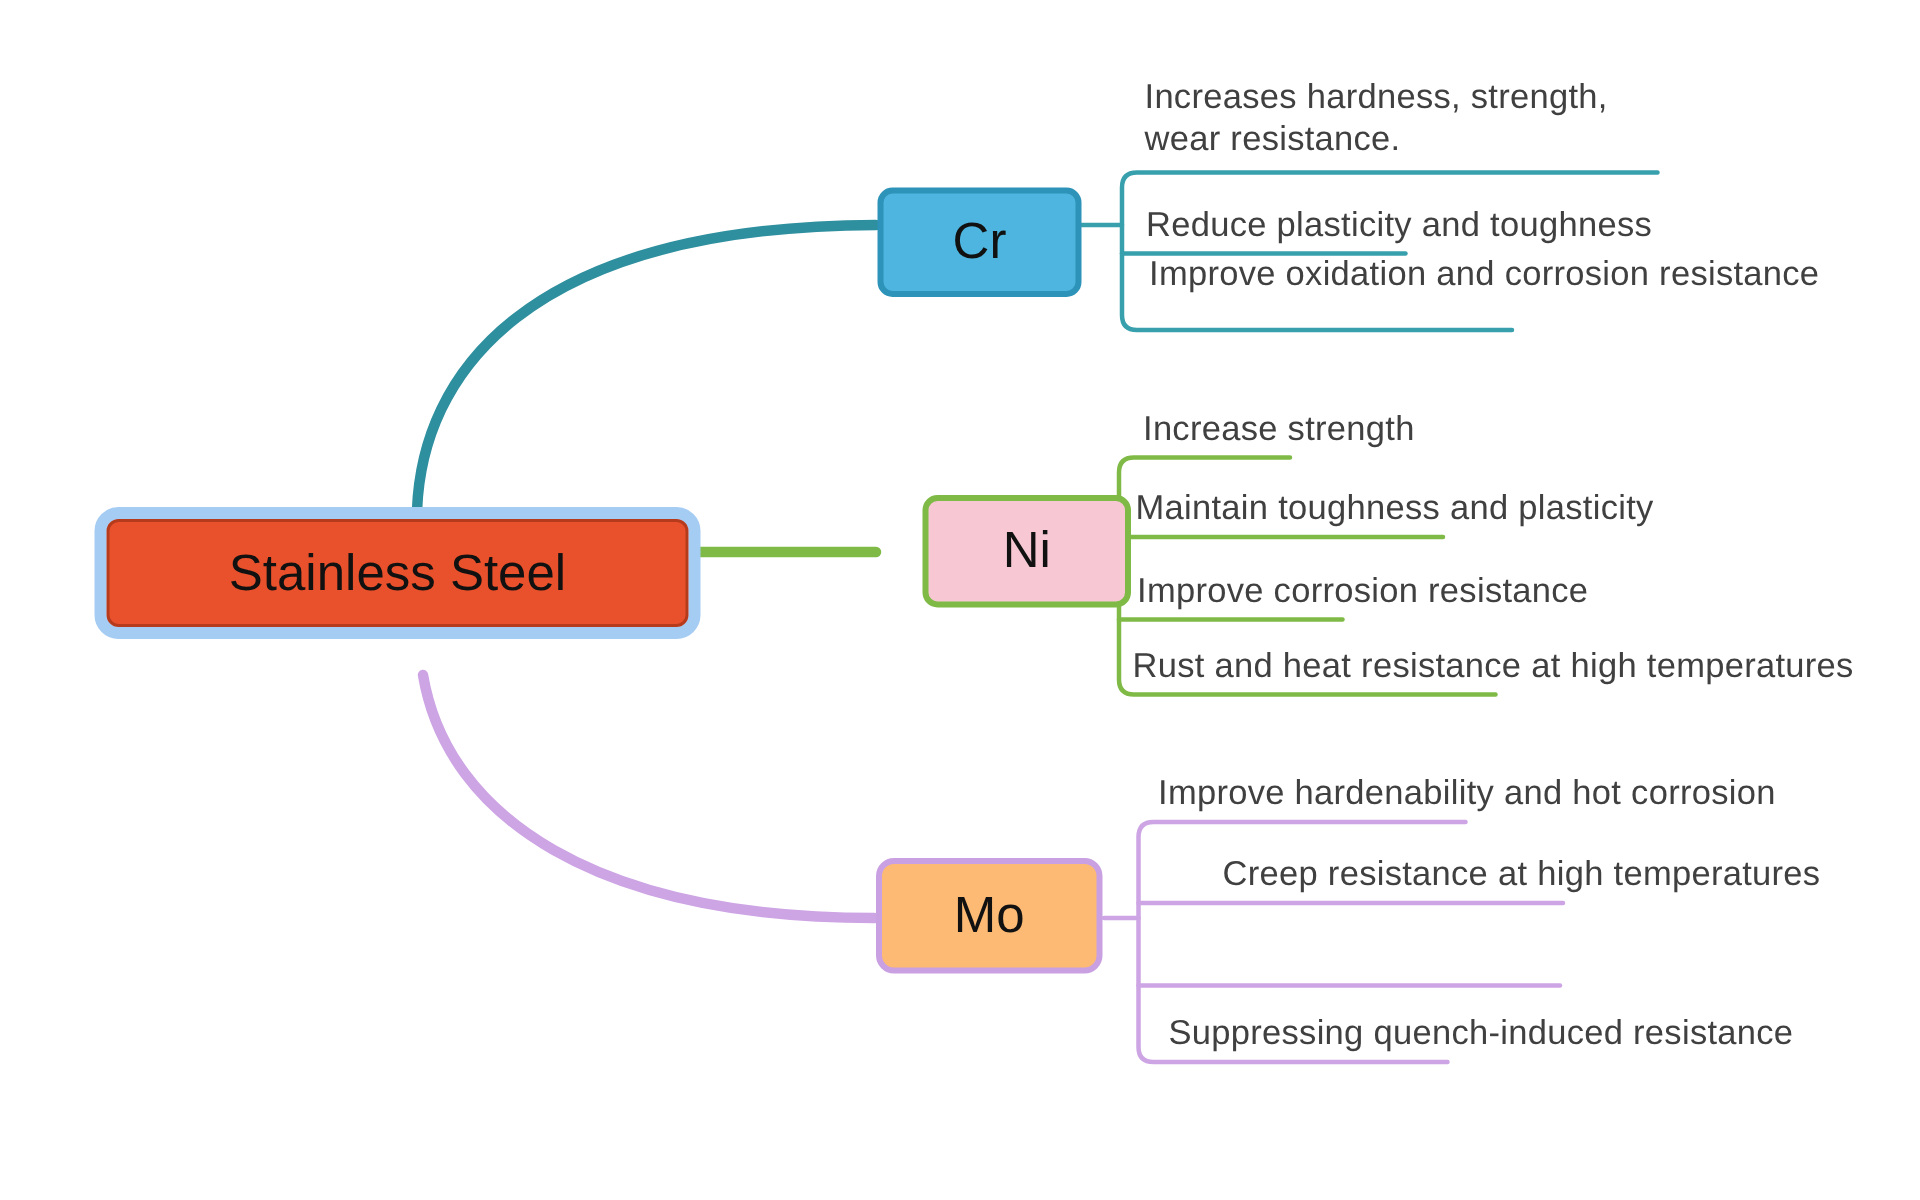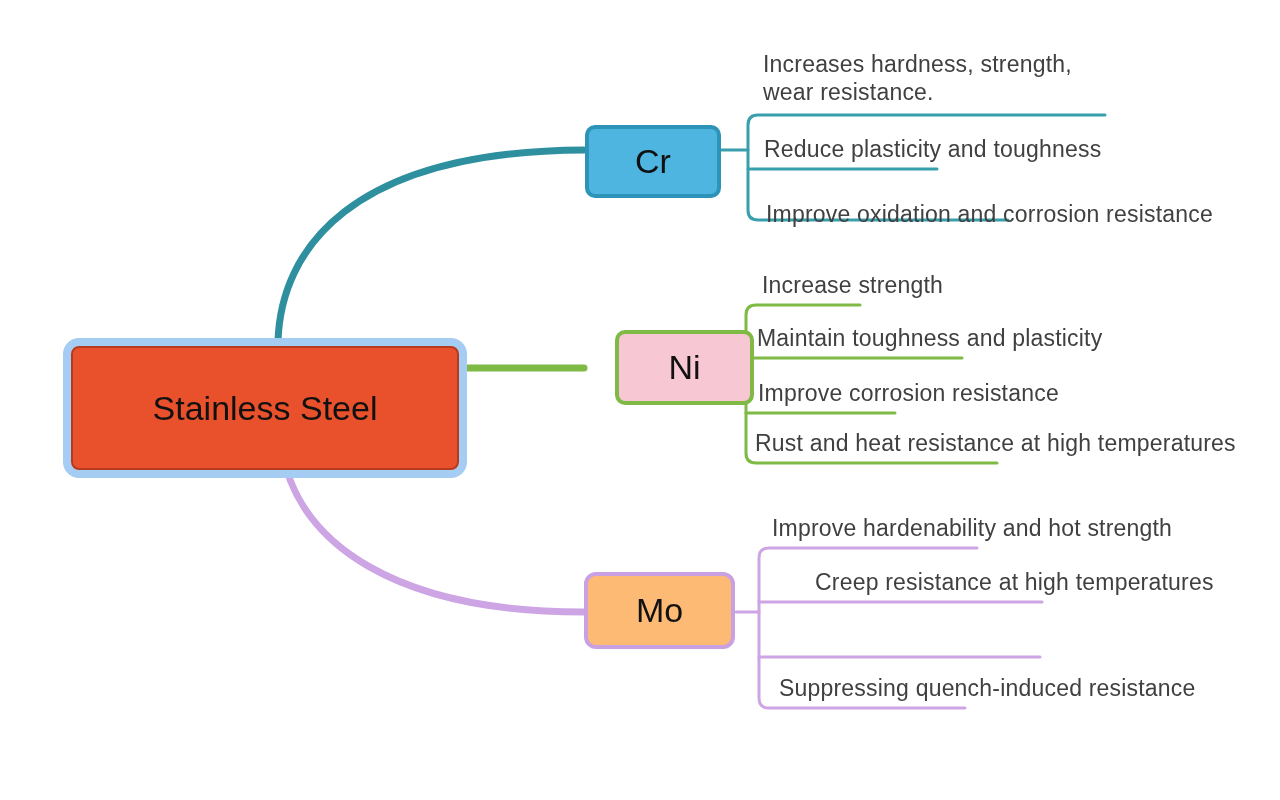--- a/index.html
+++ b/index.html
@@ -7,21 +7,21 @@
     position:relative;width:1280px;height:800px;background:#ffffff;overflow:hidden;
     font-family:"Liberation Sans", sans-serif;color:#1a1a1a;
   }
   svg.connectors{position:absolute;left:0;top:0;width:1280px;height:800px;}
 
   .node{
     position:absolute;display:flex;align-items:center;justify-content:center;
     box-sizing:border-box;color:#111;
   }
   .node-root{
-    left:63px;top:338px;width:404px;height:140px;
+    left:63px;top:338px;width:404px;height:88px;
     background:#e8512b;border:8px solid #a5ccf3;border-radius:16px;
     box-shadow:inset 0 0 0 2px rgba(90,20,0,0.35);
     font-size:34px;
   }
   .node-cr{
     left:585px;top:113px;width:136px;height:73px;
     background:#4db5df;border:4px solid #2d93b8;border-radius:10px;
     font-size:34px;
     margin-top:12px;
   }
@@ -39,21 +39,21 @@
 
   .leaf{
     position:absolute;font-size:23px;line-height:28px;white-space:nowrap;
     color:#404040;letter-spacing:0.2px;
   }
   .leaf.multiline{white-space:pre-line;}
 
   
   .leaf.cr0{left:763px;top:50px;}
   .leaf.cr1{left:764px;top:135px;}
-  .leaf.cr2{left:766px;top:200px;}
+  .leaf.cr2{left:766px;top:168px;}
   
   .leaf.ni0{left:762px;top:271px;}
   .leaf.ni1{left:757px;top:324px;}
   .leaf.ni2{left:758px;top:379px;}
   .leaf.ni3{left:755px;top:429px;}
   
   .leaf.mo0{left:772px;top:514px;}
   .leaf.mo1{left:815px;top:568px;}
   .leaf.mo2{left:776px;top:623px;}
   .leaf.mo3{left:779px;top:674px;}
@@ -103,17 +103,17 @@
   <div class="leaf multiline cr0">Increases hardness, strength,
 wear resistance.</div>
   <div class="leaf cr1">Reduce plasticity and toughness</div>
   <div class="leaf cr2">Improve oxidation and corrosion resistance</div>
 
   <div class="leaf ni0">Increase strength</div>
   <div class="leaf ni1">Maintain toughness and plasticity</div>
   <div class="leaf ni2">Improve corrosion resistance</div>
   <div class="leaf ni3">Rust and heat resistance at high temperatures</div>
 
-  <div class="leaf mo0">Improve hardenability and hot strength</div>
+  <div class="leaf mo0">Improve hardenability and hot corrosion</div>
   <div class="leaf mo1">Creep resistance at high temperatures</div>
   <div class="leaf mo3">Suppressing quench-induced resistance</div>
 
 </div>
 
 </body></html>

